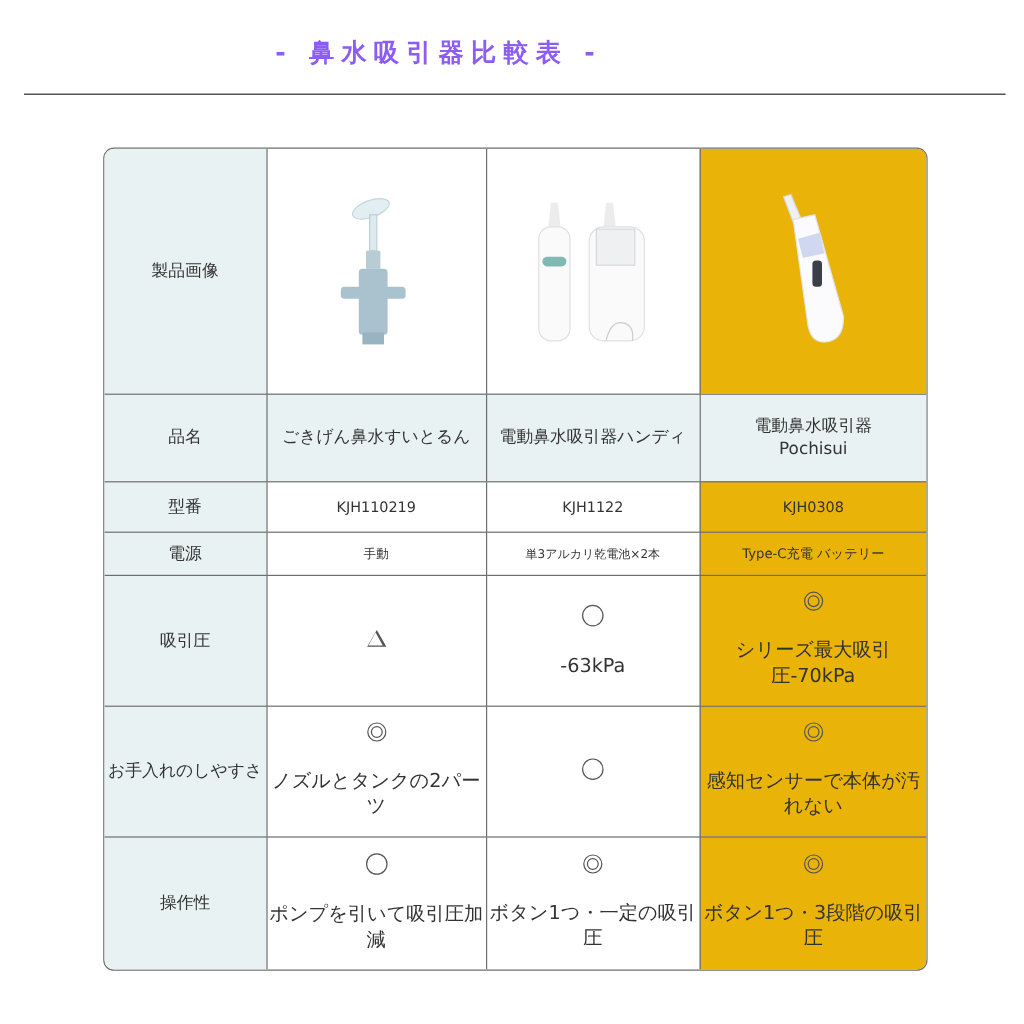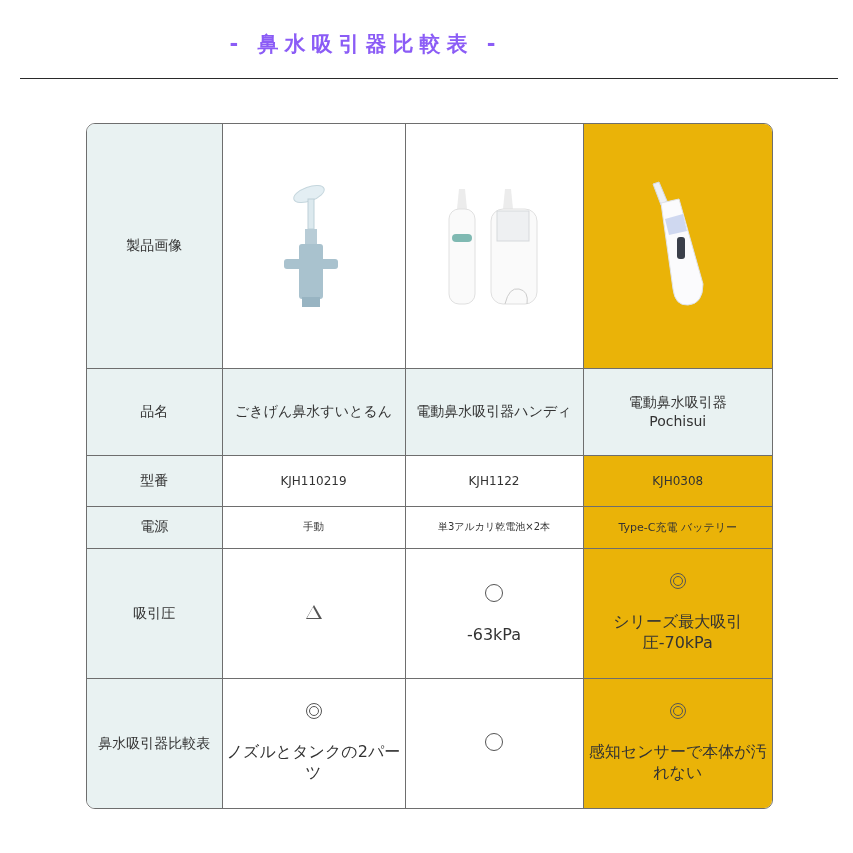--- a/index.html
+++ b/index.html
@@ -102,23 +102,29 @@
 
   <tr style="height:65px">
     <td class="label">吸引圧</td>
     <td><span class="tri"></span></td>
     <td><span class="circ"></span><div class="small">-63kPa</div></td>
     <td class="c3"><span class="dbl"></span><div class="small">シリーズ最大吸引圧-70kPa</div></td>
   </tr>
 
 
   <tr style="height:62px">
-    <td class="label">鼻水吸引器比較表</td>
+    <td class="label">お手入れのしやすさ</td>
     <td><span class="dbl"></span><div class="small">ノズルとタンクの2パーツ</div></td>
     <td><span class="circ"></span></td>
     <td class="c3"><span class="dbl"></span><div class="small">感知センサーで本体が汚れない</div></td>
   </tr>
 
+  <tr style="height:63px">
+    <td class="label">操作性</td>
+    <td><span class="circ"></span><div class="small">ポンプを引いて吸引圧加減</div></td>
+    <td><span class="dbl"></span><div class="small">ボタン1つ・一定の吸引圧</div></td>
+    <td class="c3"><span class="dbl"></span><div class="small">ボタン1つ・3段階の吸引圧</div></td>
+  </tr>
 
 
 </tbody>
     </table>
 </div>
 
 </body></html>

